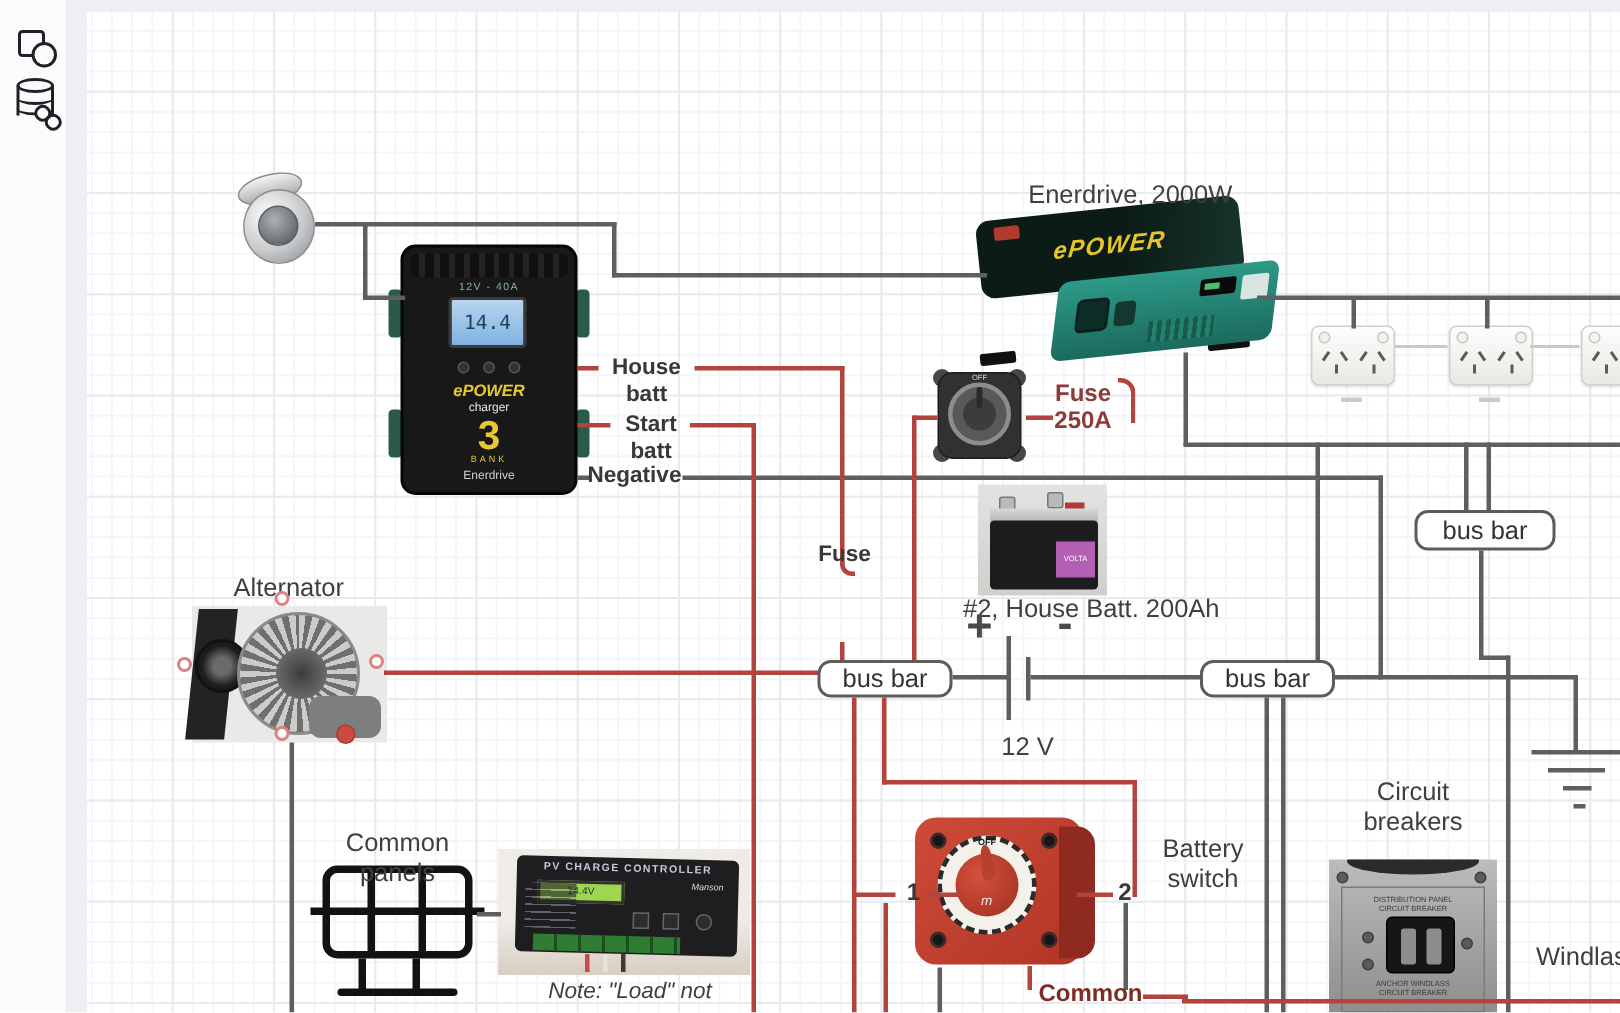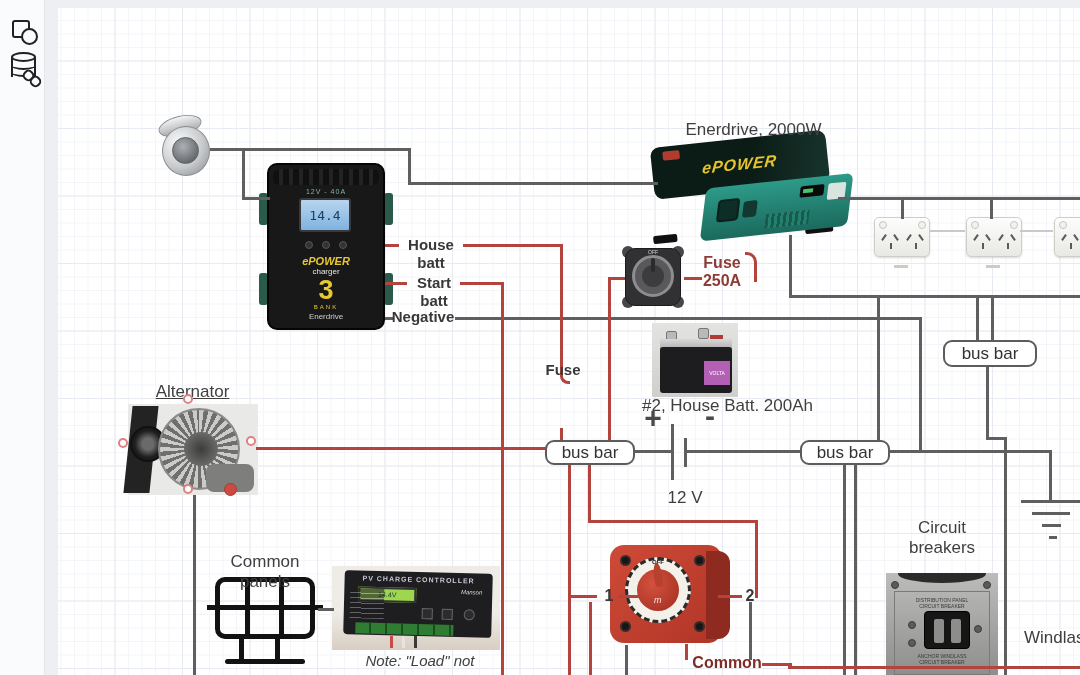--- a/index.html
+++ b/index.html
@@ -449,23 +449,25 @@
   <div class="slbl" style="left:397px; top:236px; width:68px;">House batt</div>
   <div class="slbl" style="left:405px; top:274px; width:58px;">Start batt</div>
   <div class="slbl" style="left:389px; top:308px; width:68px;">Negative</div>
   <div class="slbl" style="left:543px; top:361px; width:40px;">Fuse</div>
   <div class="slbl redlbl" style="left:698px; top:254px; width:48px; font-size:16px;">Fuse
 250A</div>
   <div class="lbl" style="left:620px; top:396px; width:215px; white-space:nowrap;">#2, House Batt. 200Ah</div>
   <div class="lbl" style="left:638px; top:408px; width:30px; font-size:30px; font-weight:bold; color:#4a4a4a;">+</div>
   <div class="lbl" style="left:698px; top:406px; width:24px; font-size:30px; font-weight:bold; color:#4a4a4a;">-</div>
   <div class="lbl" style="left:658px; top:488px; width:54px;">12 V</div>
-  <div class="lbl" style="left:145px; top:382px; width:95px;text-decoration:underline;">Alternator</div>
+  <div class="lbl" style="left:145px; top:382px; width:95px;">Alternator</div>
   <div class="lbl" style="left:206px; top:552px; width:118px;">Common panels</div>
   <div class="lbl" style="left:350px; top:651px; width:140px; font-size:15px; font-style:italic;">Note: "Load" not</div>
+  <div class="lbl" style="left:763px; top:556px; width:78px;">Battery
+switch</div>
   <div class="slbl" style="left:600px; top:587px; width:18px; font-size:16px;">1</div>
   <div class="slbl" style="left:741px; top:587px; width:18px; font-size:16px;">2</div>
   <div class="slbl" style="left:688px; top:654px; width:78px; font-size:16px; color:#7c2d26;">Common</div>
   <div class="lbl" style="left:892px; top:518px; width:100px;">Circuit
 breakers</div>
   <div class="lbl" style="left:1024px; top:628px; width:90px; text-align:left; white-space:nowrap;">Windlass</div>
 
 </div>
 
 </body></html>

